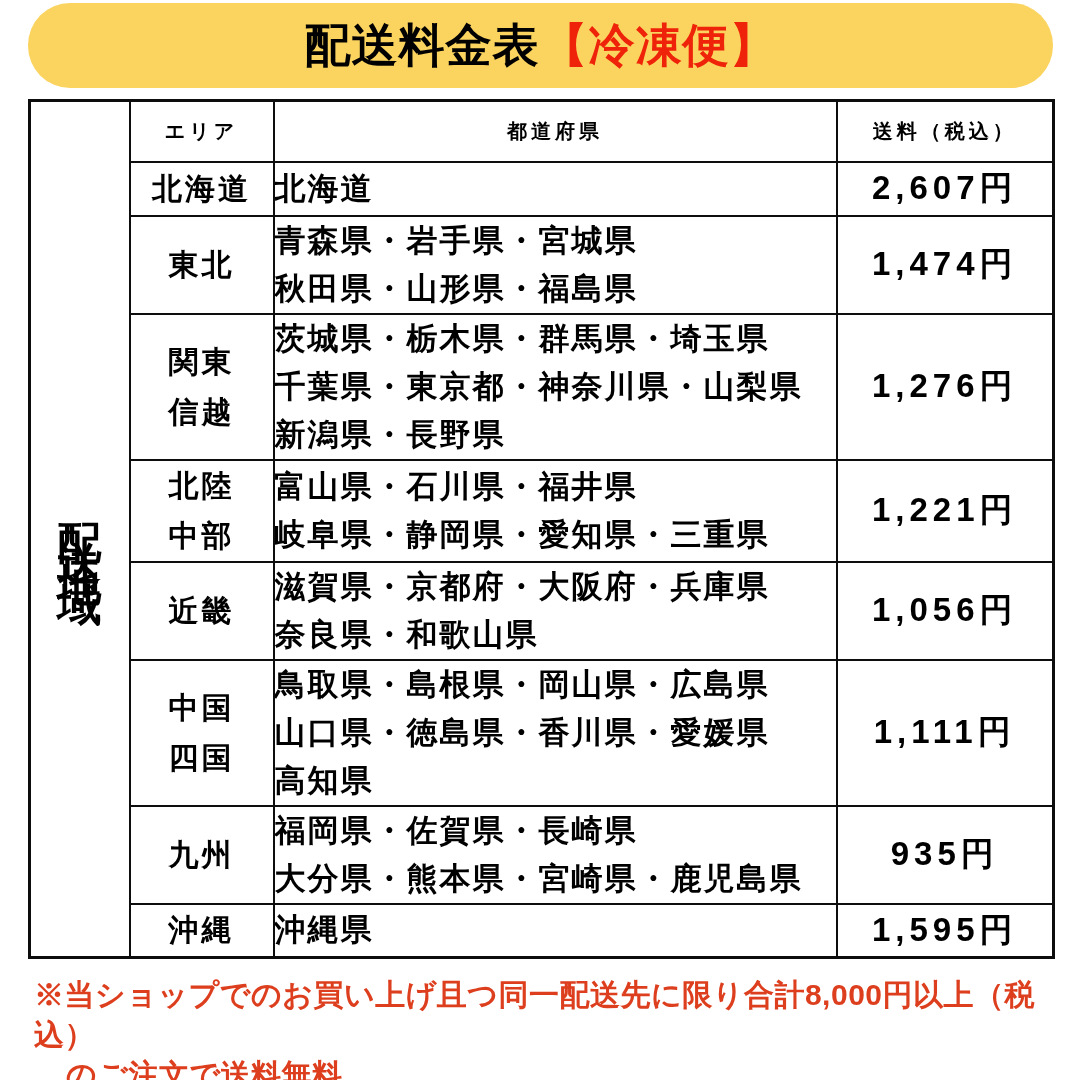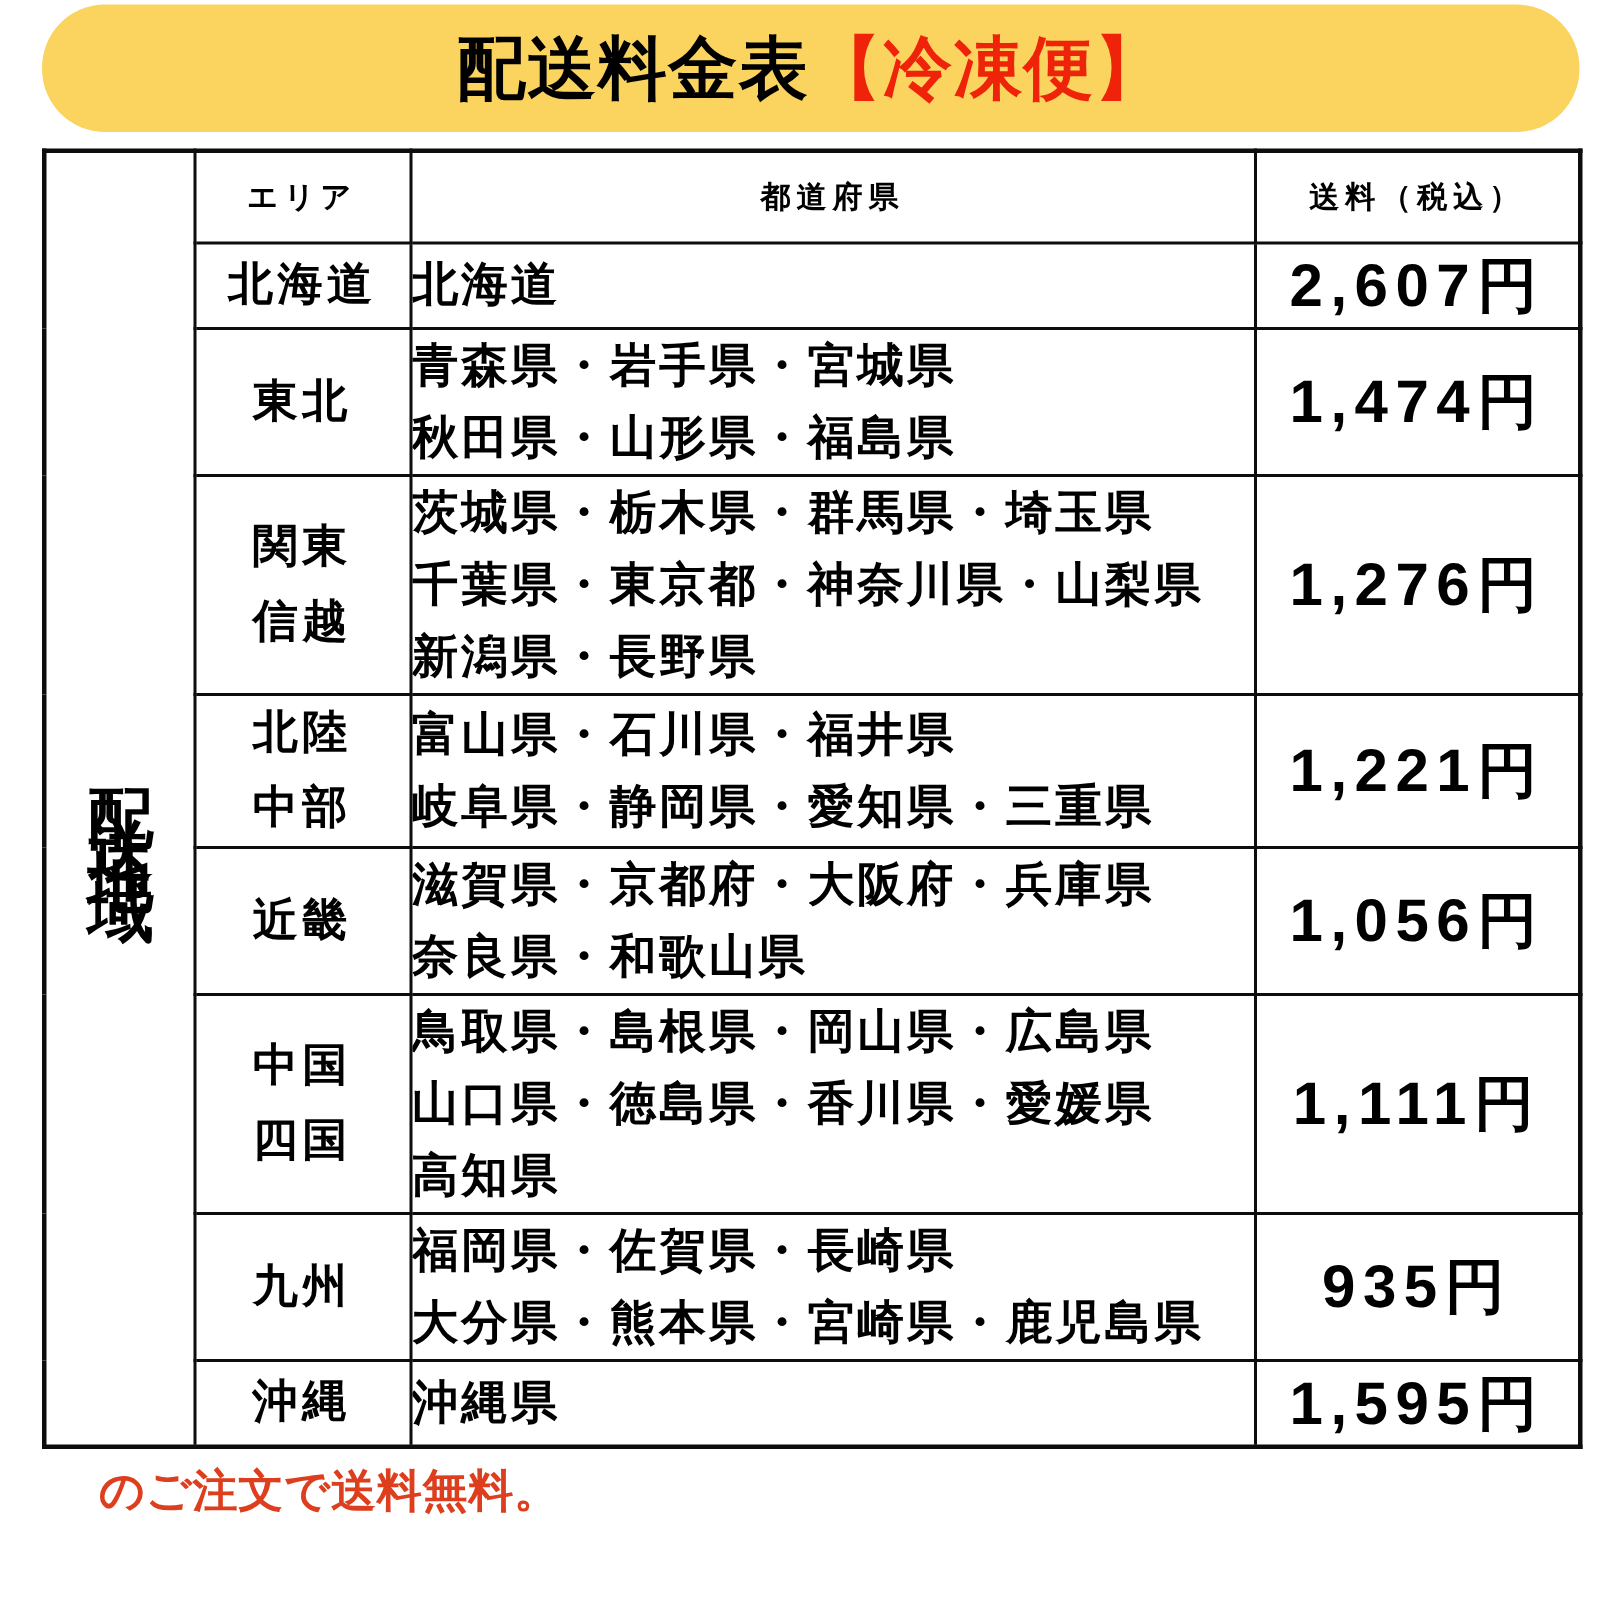--- a/index.html
+++ b/index.html
@@ -41,21 +41,21 @@
   }
   .area-cell{
     font-size:30px;letter-spacing:3px;line-height:50px;
     text-align:center;white-space:pre-line;
   }
   .pref-cell{
     font-size:31px;letter-spacing:2px;line-height:48px;
     text-align:left;padding-left:4px;white-space:pre-line;
   }
   .fee-cell{
-    font-size:40px;letter-spacing:5px;text-align:center;
+    font-size:33px;letter-spacing:5px;text-align:center;
   }
 
   
   .footer-note{
     position:absolute;left:34px;top:975px;width:1030px;
     font-size:30px;line-height:40px;letter-spacing:0.5px;
   }
   .footer-note .line2{margin-left:32px;}
 </style>
 </head>
@@ -133,16 +133,17 @@
     </tr>
     <tr class="h54">
       <td class="area-cell">沖縄</td>
       <td class="pref-cell">沖縄県</td>
       <td class="fee-cell">1,595円</td>
     </tr>
   </tbody>
     </table>
 
   <div class="footer-note" style="color: rgb(221, 63, 30);">
+    <div class="line1">※当ショップでのお買い上げ且つ同一配送先に限り合計8,000円以上（税込）</div>
     <div class="line2">のご注文で送料無料。</div>
   </div>
 
 </div>
 
 </body></html>

